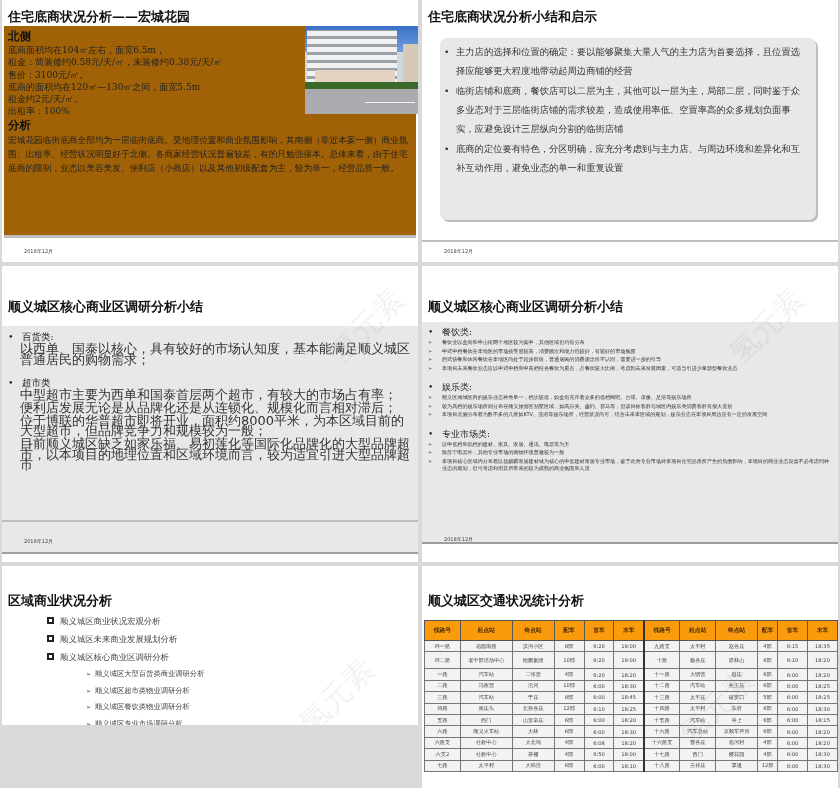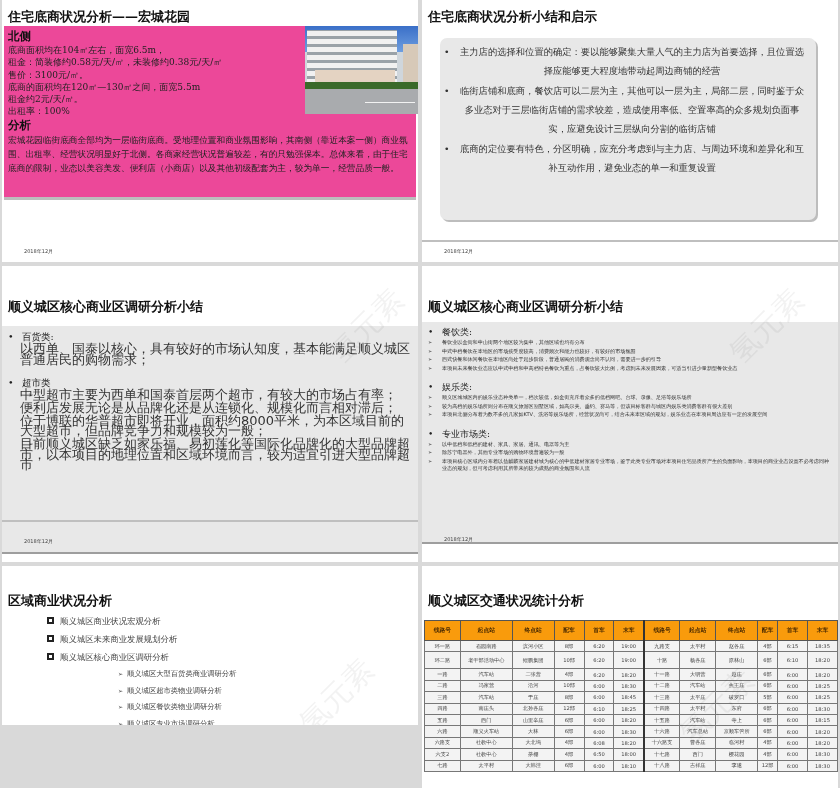--- a/index.html
+++ b/index.html
@@ -1,31 +1,31 @@
 <!DOCTYPE html>
 <html><head>
 <meta charset="utf-8">
 <style>
   * { box-sizing: border-box; margin: 0; padding: 0; }
   html, body { width: 840px; height: 788px; overflow: hidden; background: #d9d9d9; }
   body { font-family: "DejaVu Sans", "Liberation Sans", sans-serif; color: #222; }
   .grid { position: relative; width: 840px; height: 788px; }
   .slide { position: absolute; background: #fff; overflow: hidden; }
   .s1 { left: 2px; top: 0; width: 416px; height: 262px; }
-  .s2 { left: 422px; top: 0; width: 416px; height: 262px; text-align: center; }
+  .s2 { left: 422px; top: 0; width: 416px; height: 262px; }
   .s3 { left: 2px; top: 266px; width: 416px; height: 296px; }
   .s4 { left: 422px; top: 266px; width: 416px; height: 296px; }
   .s5 { left: 2px; top: 566px; width: 416px; height: 159px; }
   .s6 { left: 422px; top: 566px; width: 416px; height: 222px; }
   .title { position: absolute; left: 6px; font-family: "DejaVu Serif", "Liberation Serif", serif; font-weight: bold; font-size: 13px; color: #111; white-space: nowrap; }
   .footer-date { position: absolute; left: 22px; font-size: 5px; color: #444; }
   .footer-line { position: absolute; left: 0; right: 0; height: 2px; background: #bfbfbf; }
 
   
-  .s1 .panel { position: absolute; left: 2px; top: 26px; width: 412px; height: 174px; background: #ec4899; border-bottom: 3px solid #bdbdbd; }
+  .s1 .panel { position: absolute; left: 2px; top: 26px; width: 412px; height: 212px; background: #a16207; border-bottom: 3px solid #bdbdbd; }
   .s1 .h { font-family: "DejaVu Serif", "Liberation Serif", serif; font-weight: bold; font-size: 11.5px; color: #111; line-height: 15px; }
   .s1 .ln { font-family: "DejaVu Serif", "Liberation Serif", serif; font-size: 9px; line-height: 12.3px; color: #222; white-space: nowrap; }
   .s1 .para { font-family: "DejaVu Serif", "Liberation Serif", serif; font-size: 8.7px; line-height: 14px; color: #222; width: 404px; }
   .s1 .content { position: absolute; left: 4px; top: 3px; }
   .photo { position: absolute; left: 301px; top: 0; width: 116px; height: 88px; background: linear-gradient(#3a6fc8 0%, #6f9fe0 30%, #cfd6dc 30%); overflow: hidden; }
   .photo .bldg { position: absolute; left: 2px; top: 4px; width: 90px; height: 54px; background: repeating-linear-gradient(0deg, #f1f1f1 0 5px, #9aa2a8 5px 8px); }
   .photo .bldg2 { position: absolute; left: 98px; top: 18px; width: 18px; height: 40px; background: #d7c9b8; }
   .photo .hedge { position: absolute; left: 0; top: 56px; width: 116px; height: 7px; background: #3a6a2a; }
   .photo .wall { position: absolute; left: 10px; top: 44px; width: 80px; height: 12px; background: #e4d3c2; }
   .photo .road { position: absolute; left: 0; top: 63px; width: 116px; height: 25px; background: #a9abae; }
@@ -49,21 +49,21 @@
   .s4 .cat { position: relative; font-size: 9px; font-family: "DejaVu Serif", "Liberation Serif", serif; color: #222; padding-left: 20px; line-height: 13px; }
   .s4 .cat::before { content: "•"; position: absolute; left: 6px; }
   .s4 .sub { position: relative; font-size: 5.1px; line-height: 7px; color: #333; padding-left: 20px; padding-right: 6px; margin-bottom: 1.5px; }
   .s4 .sub::before { content: "➢"; position: absolute; left: 6px; font-size: 5px; }
   .gap { height: 8px; }
 
   
   .toc { position: absolute; left: 0; top: 46px; width: 416px; }
   .toc .l1 { position: relative; height: 18px; line-height: 18px; font-size: 8.4px; color: #444; padding-left: 58px; }
   .toc .l1 .sq { position: absolute; left: 45px; top: 5px; width: 7px; height: 7px; border: 2px solid #222; }
-  .toc .l2 { position: relative; height: 16.5px; line-height: 16.5px; font-size: 7.3px; color: #444; padding-left: 93px; margin-left: 32px; }
+  .toc .l2 { position: relative; height: 16.5px; line-height: 16.5px; font-size: 7.3px; color: #444; padding-left: 93px; }
   .toc .l2::before { content: "➢"; position: absolute; left: 84px; font-size: 6px; }
   .toc .active { background: #f99b0c; width: 226px; margin-left: 21px; padding-left: 37px; height: 20px; line-height: 20px; color: #3a2a10; }
   .toc .active .sq { left: 24px; top: 6px; }
 
   
   .tbl { position: absolute; left: 2px; top: 54px; border-collapse: collapse; font-size: 5.2px; color: #444; }
   .tbl th { background: #f99b0c; color: #4a2a00; font-weight: bold; border: 1px solid #555; height: 20px; font-size: 5.8px; }
   .tbl td { border: 1px solid #777; text-align: center; background: #f3f3f3; height: 11.4px; padding: 0 1px; }
   .tbl td.tall { height: 17px; }
   .tbl .sep { border-left: 2px solid #333; }

